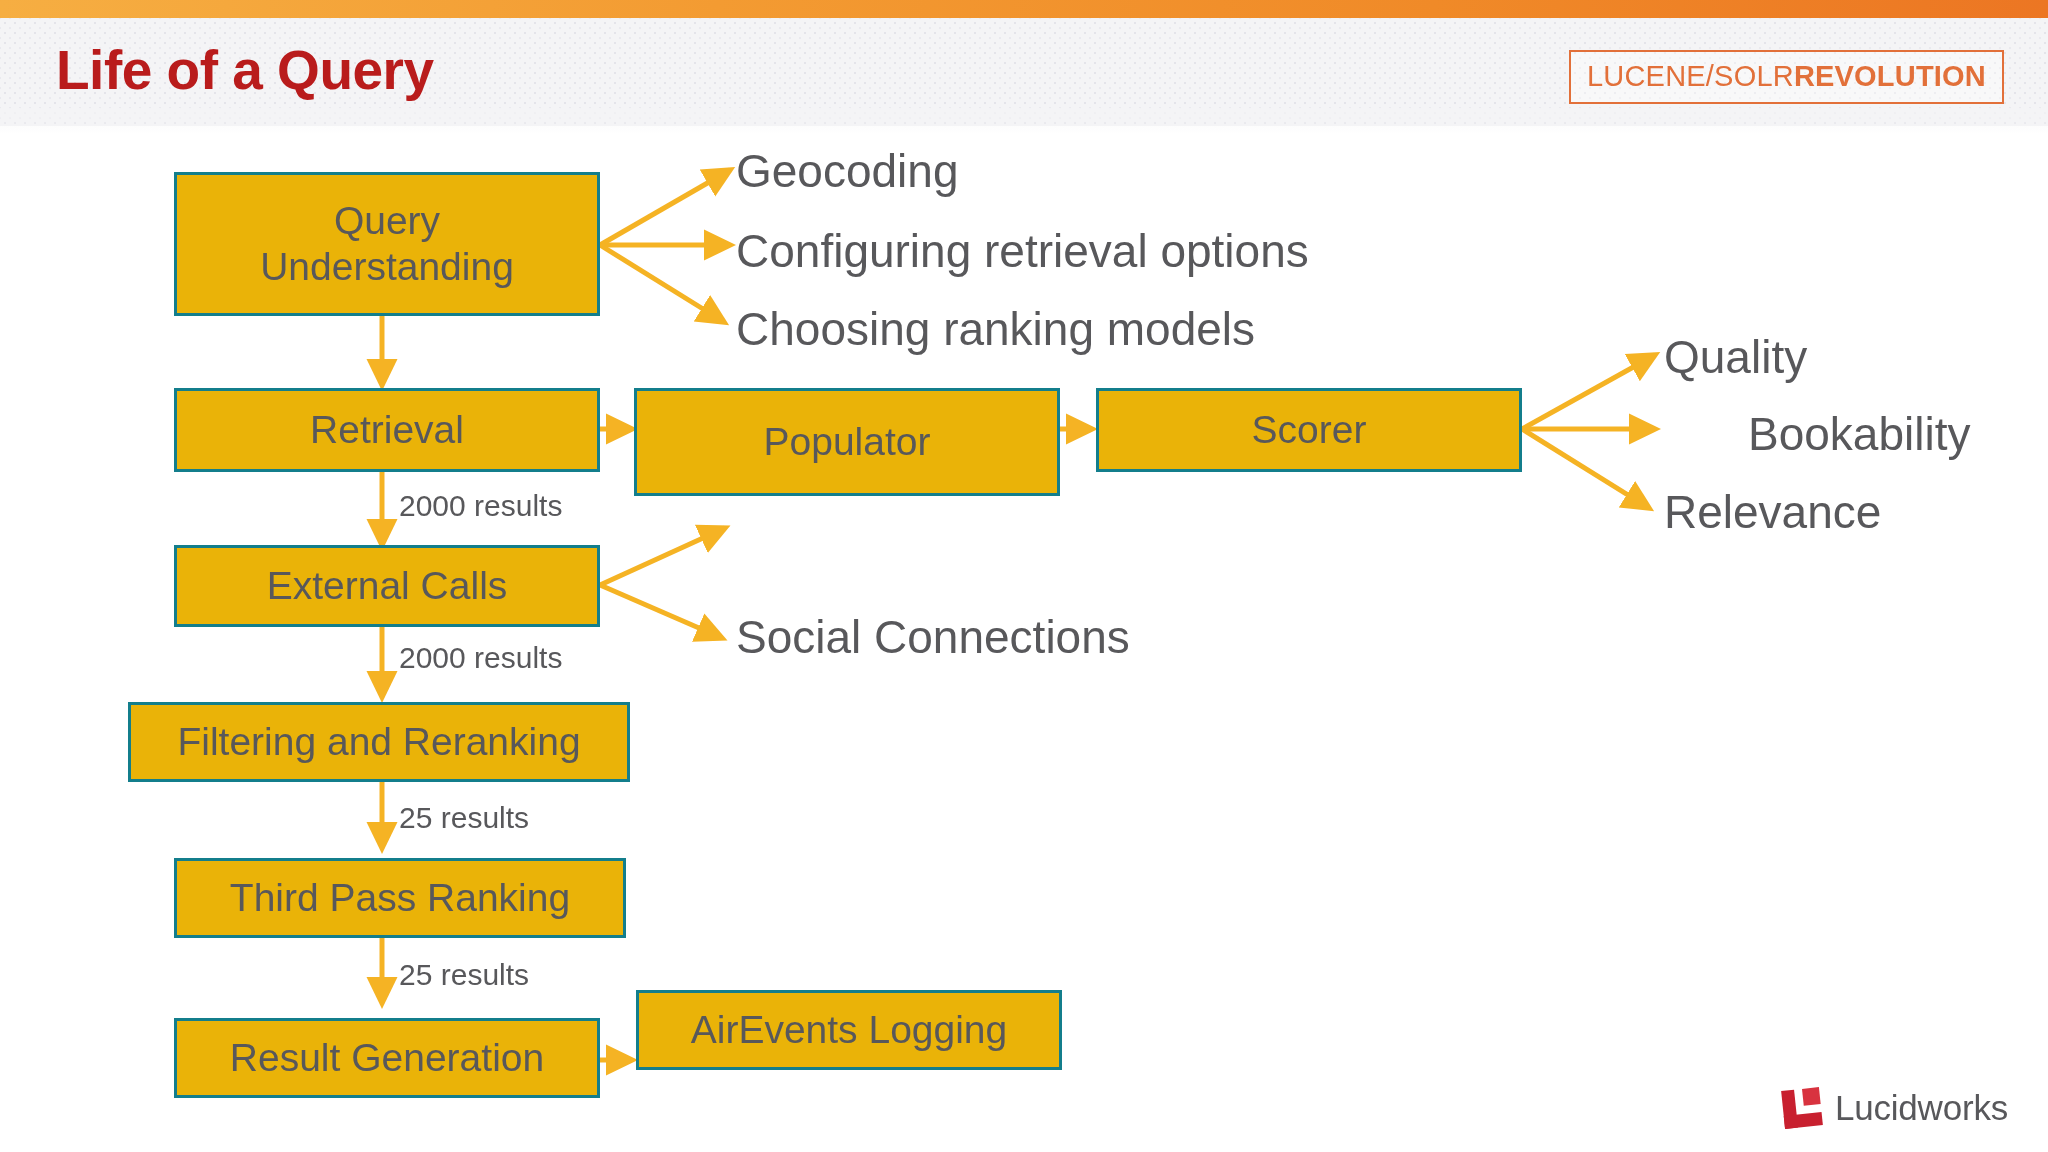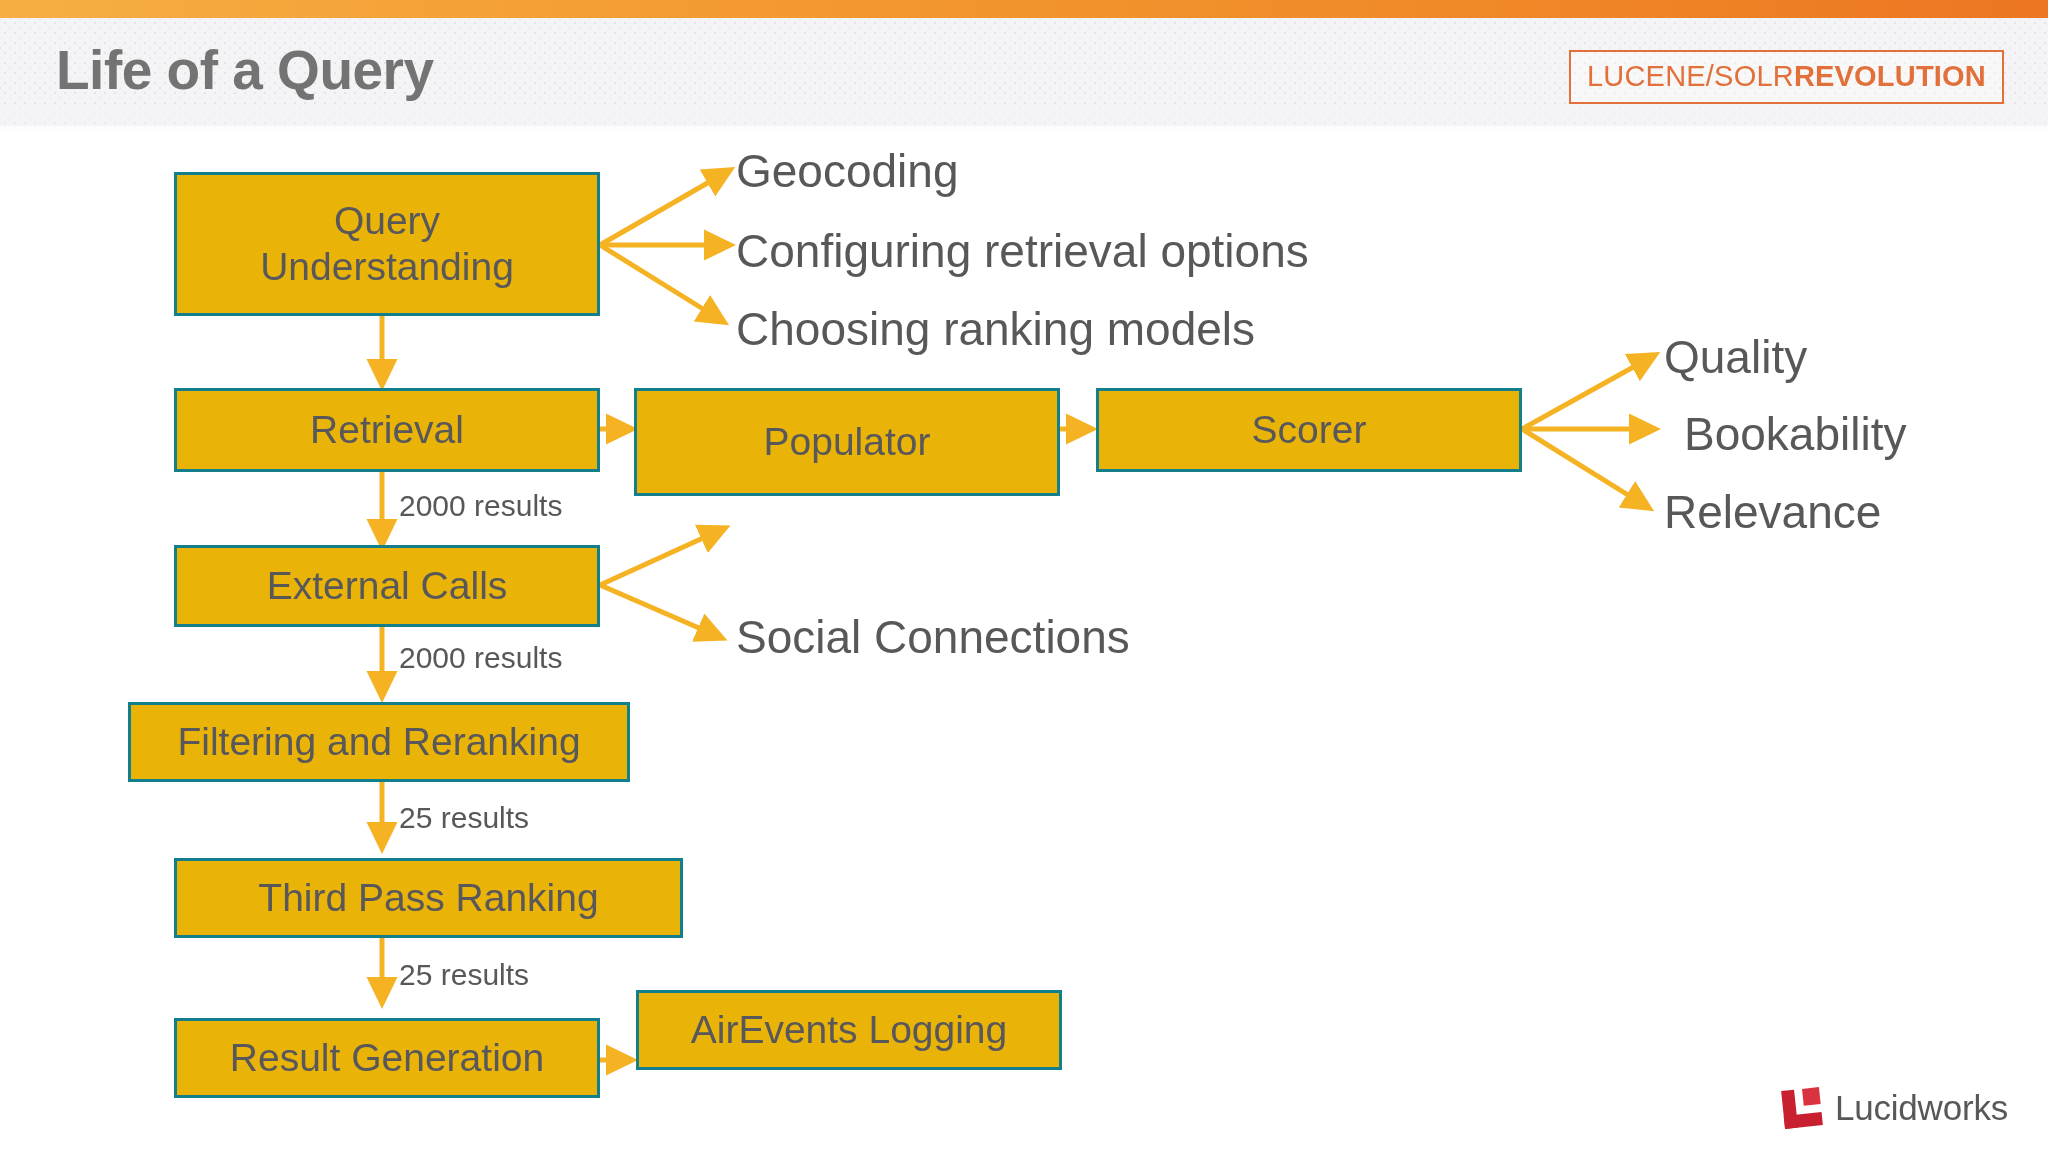--- a/index.html
+++ b/index.html
@@ -48,21 +48,21 @@
     height: 26px;
     background: linear-gradient(to bottom, rgba(244,244,246,0.85), rgba(255,255,255,0));
   }
 
   .page-title {
     position: absolute;
     left: 56px;
     top: 38px;
     font-size: 55px;
     font-weight: bold;
-    color: #737373;
+    color: #b91c1c;
     letter-spacing: -0.5px;
     white-space: nowrap;
   }
 
   
   .conf-logo {
     position: absolute;
     right: 44px;
     top: 50px;
     border: 2px solid #E2703A;
@@ -232,35 +232,35 @@
     <div class="node" style="left:174px; top:388px; width:426px; height:84px;">Retrieval</div>
 
     <div class="node" style="left:634px; top:388px; width:426px; height:108px;">Populator</div>
 
     <div class="node" style="left:1096px; top:388px; width:426px; height:84px;">Scorer</div>
 
     <div class="node" style="left:174px; top:545px; width:426px; height:82px;">External Calls</div>
 
     <div class="node" style="left:128px; top:702px; width:502px; height:80px;">Filtering and Reranking</div>
 
-    <div class="node" style="left:174px; top:858px; width:509px; height:80px;">Third Pass Ranking</div>
+    <div class="node" style="left:174px; top:858px; width:452px; height:80px;">Third Pass Ranking</div>
 
     <div class="node" style="left:174px; top:1018px; width:426px; height:80px;">Result Generation</div>
 
     <div class="node" style="left:636px; top:990px; width:426px; height:80px;">AirEvents Logging</div>
 
     <div class="branch-label" style="left:736px; top:148px;">Geocoding</div>
 
     <div class="branch-label" style="left:736px; top:228px;">Configuring retrieval options</div>
 
     <div class="branch-label" style="left:736px; top:306px;">Choosing ranking models</div>
 
     <div class="branch-label" style="left:1664px; top:334px;">Quality</div>
 
-    <div class="branch-label" style="left:1684px; top:411px;">Bookability</div>
+    <div class="branch-label" style="left:1748px; top:411px;">Bookability</div>
 
     <div class="branch-label" style="left:1664px; top:489px;">Relevance</div>
 
 
     <div class="branch-label" style="left:736px; top:614px;">Social Connections</div>
 
     <div class="edge-label" style="left:399px; top:491px;">2000 results</div>
 
     <div class="edge-label" style="left:399px; top:643px;">2000 results</div>
 

